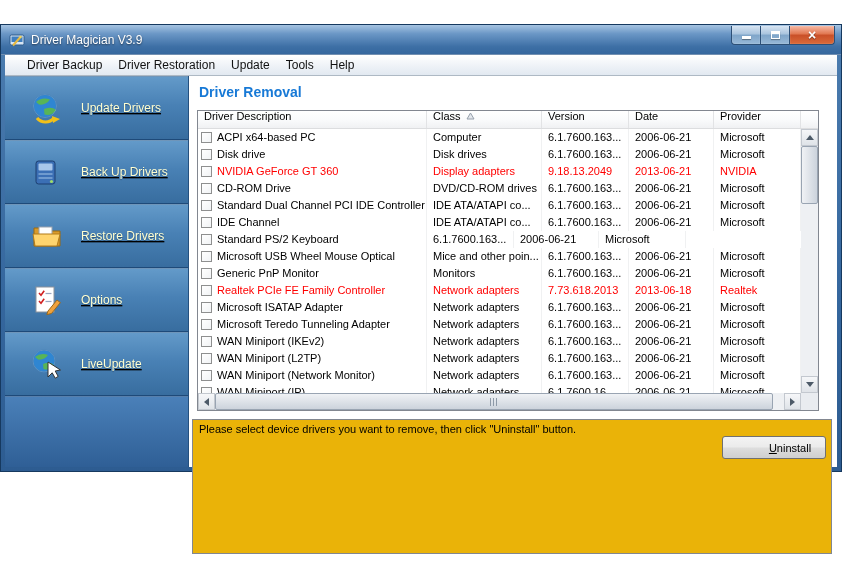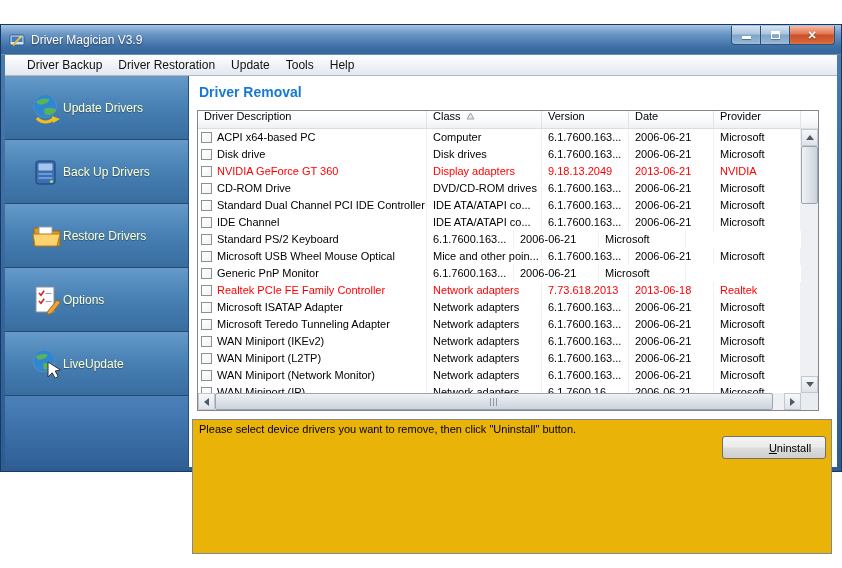--- a/index.html
+++ b/index.html
@@ -35,23 +35,23 @@
     background:linear-gradient(180deg,#ffffff 0%,#eef2f7 55%,#e2e9f1 100%);
     border-bottom:1px solid #aeb9c4; display:flex; align-items:center; padding-left:14px; }
   .menu-item { font-size:12px; color:#111; padding:2px 8px; cursor:default; }
 
   
   .bodywrap { position:absolute; top:51px; left:4px; right:4px; bottom:4px; display:flex; }
 
   
   .sidebar { width:183px; display:flex; flex-direction:column; flex:0 0 auto; }
   .side-item { position:relative; height:64px; display:flex; align-items:center;
-    padding-left:26px; gap:0; cursor:default;
+    padding-left:26px; gap:18px; cursor:default;
     background:linear-gradient(180deg,#639ac9 0%,#4981b5 45%,#386d9f 100%);
-    border-top:1px solid rgba(255,255,255,.28); border-bottom:1px solid #1e4a79; }
+    border-top:1px solid rgba(255,255,255,.28); border-bottom:1px solid #1e4a79;text-decoration:underline; }
   .side-item.selected::after { content:""; position:absolute; inset:4px;
     border:1px dashed #0d3a66; pointer-events:none; }
   .side-icon { width:32px; height:32px; flex:0 0 auto; }
   .side-label { color:#ffffd2; font-size:12px; text-shadow:0 1px 1px rgba(0,0,0,.35); }
   .side-filler { flex:1; background:linear-gradient(180deg,#4a80b9 0%,#2f5f96 100%);
     border-top:1px solid rgba(255,255,255,.2); }
 
   
   .main { flex:1; position:relative; background:#fff; border-left:1px solid #24507f; }
   .page-title { position:absolute; top:8px; left:10px; color:#1779d6; font-weight:bold; font-size:14px; }
@@ -323,20 +323,21 @@
               <div class="cell c-cls">Mice and other poin...</div>
               <div class="cell c-ver">6.1.7600.163...</div>
               <div class="cell c-date">2006-06-21</div>
               <div class="cell c-prov">Microsoft</div>
             </div>
             <div class="trow">
               <div class="cell c-desc">
                 <span class="checkbox"></span>
                 <span class="ctext">Generic PnP Monitor</span>
               </div>
+              <div class="cell c-cls">Monitors</div>
               <div class="cell c-ver">6.1.7600.163...</div>
               <div class="cell c-date">2006-06-21</div>
               <div class="cell c-prov">Microsoft</div>
             </div>
             <div class="trow red">
               <div class="cell c-desc">
                 <span class="checkbox"></span>
                 <span class="ctext">Realtek PCIe FE Family Controller</span>
               </div>
               <div class="cell c-cls">Network adapters</div>

